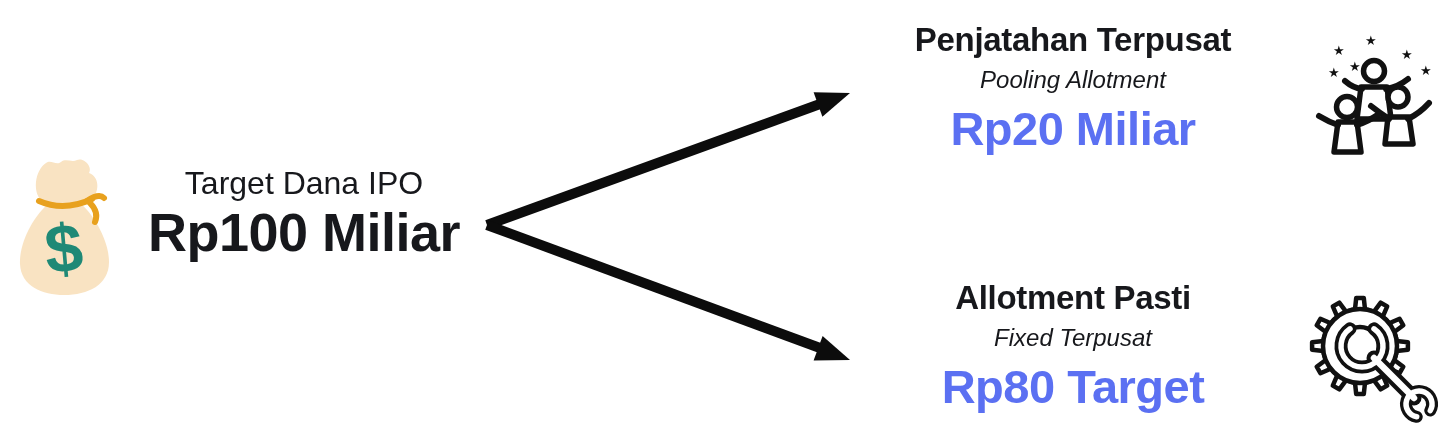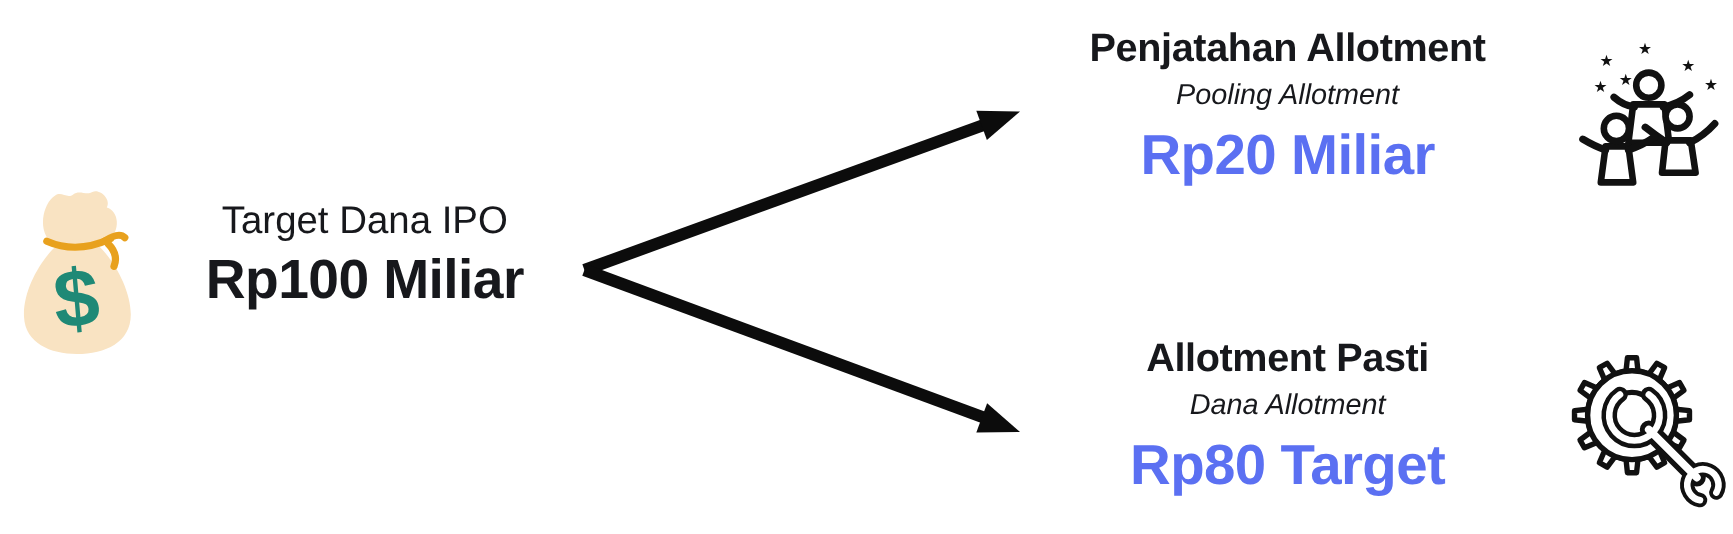--- a/index.html
+++ b/index.html
@@ -4,21 +4,21 @@
 <style>
   html,body{margin:0;padding:0;background:#ffffff;}
   .canvas{
     position:relative;width:1444px;height:445px;background:#ffffff;overflow:hidden;
     font-family:"Liberation Sans","DejaVu Sans",sans-serif;color:var(--c-text,#17181C);
   }
   .abs{position:absolute;}
   .center{text-align:center;}
   .source-block{left:118px;top:162px;width:372px;text-align:center;}
   .source-label{font-size:32px;line-height:42px;font-weight:400;color:var(--c-text);}
-  .source-amount{font-size:46px;line-height:56px;font-weight:700;color:var(--c-text);letter-spacing:-0.5px;}
+  .source-amount{font-size:54px;line-height:56px;font-weight:700;color:var(--c-text);letter-spacing:-0.5px;}
   .branch{width:414px;left:866px;}
   .branch-top{top:20px;}
   .branch-bottom{top:278px;}
   .branch-title{font-size:33px;line-height:40px;font-weight:700;color:var(--c-text);letter-spacing:-0.3px;}
   .branch-subtitle{font-size:24px;line-height:40px;font-style:italic;font-weight:400;color:var(--c-text);}
   .branch-amount{font-size:47px;line-height:58px;font-weight:700;color:var(--c-amount,#5B70F2);letter-spacing:-0.5px;}
   svg{display:block;overflow:visible;}
   .arrow-stroke{stroke:var(--c-arrow,#0C0C0C);stroke-width:10;fill:none;}
   .arrow-head{fill:var(--c-arrow,#0C0C0C);}
   .bag-fill{fill:var(--c-bag-fill,#F9E3C2);}
@@ -54,21 +54,21 @@
       <path class="arrow-stroke" d="M9,145 L342,24"></path>
       <polygon class="arrow-head" points="372,13 344.4,36.7 335.6,12.2"></polygon>
     </g>
     <g>
       <path class="arrow-stroke" d="M9,145 L342,268"></path>
       <polygon class="arrow-head" points="372,280 335.6,280.5 344.6,256.1"></polygon>
     </g>
   </svg>
 
   <div class="abs center branch branch-top">
-    <div class="branch-title">Penjatahan Allotment</div>
+    <div class="branch-title">Penjatahan Terpusat</div>
     <div class="branch-subtitle">Pooling Allotment</div>
     <div class="branch-amount">Rp20 Miliar</div>
   </div>
 
   <svg class="abs" style="left:1303px;top:27px;" width="140" height="132" viewBox="0 0 140 132">
     <g>
       <path class="ol-fill" stroke-width="5.5" d="M58,60 L84,60 L88,92 L54,92 Z"></path>
       <circle class="ol-fill" stroke-width="5.5" cx="71" cy="44" r="10.5"></circle>
       <path class="ol" stroke-width="6" d="M59,62 Q50,61 42,54"></path>
       <path class="ol" stroke-width="6" d="M83,62 Q95,60 105,52"></path>
@@ -90,21 +90,21 @@
       <text class="star" x="30" y="28">★</text>
       <text class="star" x="98" y="32">★</text>
       <text class="star" x="46" y="44">★</text>
       <text class="star" x="25" y="50">★</text>
       <text class="star" x="117" y="48">★</text>
     </g>
   </svg>
 
   <div class="abs center branch branch-bottom">
     <div class="branch-title">Allotment Pasti</div>
-    <div class="branch-subtitle">Dana Allotment</div>
+    <div class="branch-subtitle">Fixed Terpusat</div>
     <div class="branch-amount">Rp80 Target</div>
   </div>
 
   <svg class="abs" style="left:1300px;top:288px;" width="144" height="144" viewBox="0 0 144 144">
     <g>
       <path class="ol-fill" stroke-width="4.5" d="M50.4,22.3L55.0,21.3L56.2,10.1L63.8,10.1L65.0,21.3L69.6,22.3L74.0,23.7L80.7,14.7L87.2,18.4L82.7,28.8L86.2,31.8L89.2,35.3L99.6,30.8L103.3,37.3L94.3,44.0L95.7,48.4L96.7,53.0L107.9,54.2L107.9,61.8L96.7,63.0L95.7,67.6L94.3,72.0L103.3,78.7L99.6,85.2L89.2,80.7L86.2,84.2L82.7,87.2L87.2,97.6L80.7,101.3L74.0,92.3L69.6,93.7L65.0,94.7L63.8,105.9L56.2,105.9L55.0,94.7L50.4,93.7L46.0,92.3L39.3,101.3L32.8,97.6L37.3,87.2L33.8,84.2L30.8,80.7L20.4,85.2L16.7,78.7L25.7,72.0L24.3,67.6L23.3,63.0L12.1,61.8L12.1,54.2L23.3,53.0L24.3,48.4L25.7,44.0L16.7,37.3L20.4,30.8L30.8,35.3L33.8,31.8L37.3,28.8L32.8,18.4L39.3,14.7L46.0,23.7Z"></path>
       <circle class="ol-fill" stroke-width="4.5" cx="60" cy="58" r="37"></circle>
       <circle class="ol-fill" stroke-width="4.5" cx="60" cy="58" r="19"></circle>
     </g>
     <g>

